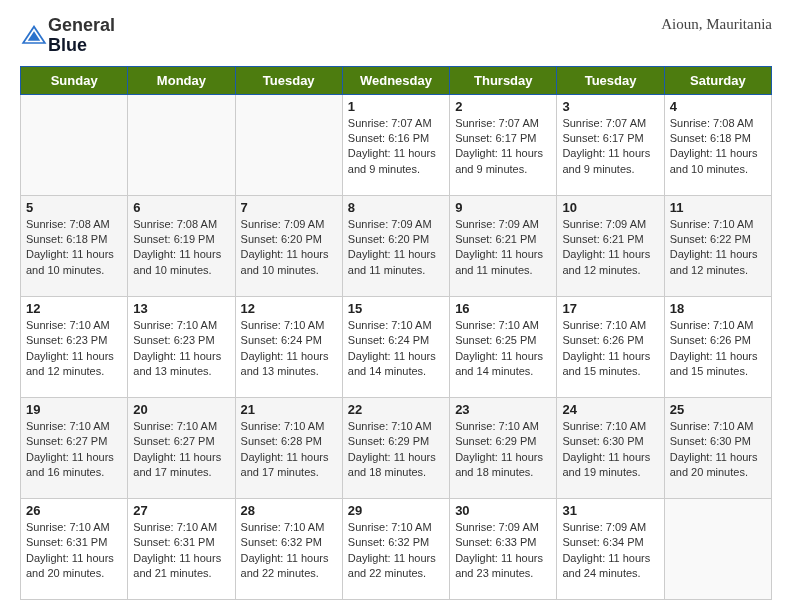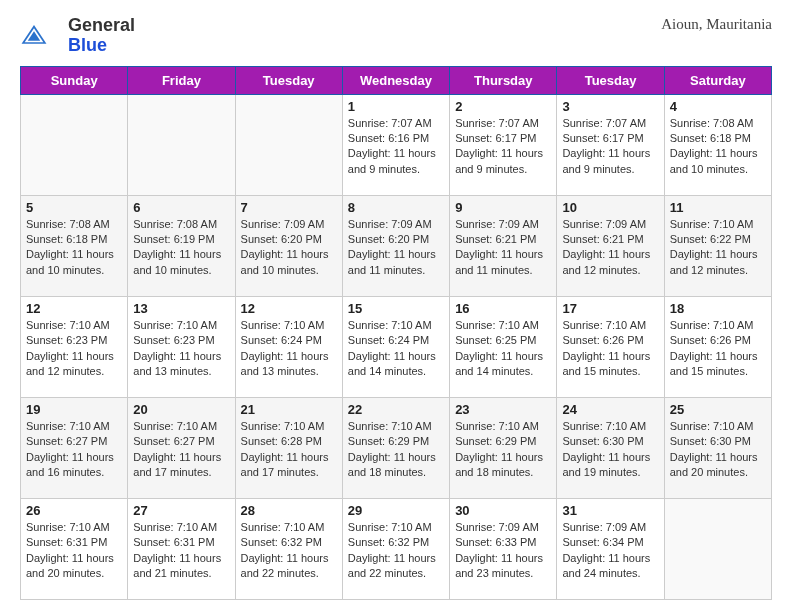--- a/index.html
+++ b/index.html
@@ -19,29 +19,29 @@
     }
     .header {
       display: flex;
       justify-content: space-between;
       align-items: flex-start;
       margin-bottom: 10px;
     }
     .logo {
       display: flex;
       align-items: center;
-      gap: 20px;
+      gap: 0;
     }
     .logo-text {
       font-size: 18px;
       font-weight: bold;
       line-height: 1.1;
     }
     .logo-general { color: #333; }
-    .logo-blue { color: #1d4ed8; }
+    .logo-blue { color: #0f172a; }
     .logo-icon {
       width: 28px;
       height: 28px;
     }
     .title-section {
       text-align: right;
     }
     .calendar-title {
       font-size: 36px;
       font-weight: normal;
@@ -54,21 +54,21 @@
       font-family: Liberation Serif, serif;
     }
     .calendar {
       flex: 1;
       border: 1px solid #ccc;
       border-collapse: collapse;
       width: 100%;
       table-layout: fixed;
     }
     .calendar thead tr th {
-      background: #a21caf;
+      background: #4d7c0f;
       color: #fff;
       font-size: 13px;
       font-weight: bold;
       padding: 6px 4px;
       text-align: center;
       border: 1px solid #1a5aaa;
     }
     .calendar tbody tr td {
       border: 1px solid #ccc;
       vertical-align: top;
@@ -116,21 +116,21 @@
     </div>
     <div class="title-section">
       <div class="calendar-subtitle">Aioun, Mauritania</div>
     </div>
   </div>
 
   <table class="calendar">
     <thead>
       <tr>
       <th>Sunday</th>
-          <th>Friday</th>
+          <th>Monday</th>
           <th>Tuesday</th>
           <th>Wednesday</th>
           <th>Thursday</th>
           <th>Tuesday</th>
           <th>Saturday</th>
         </tr>
     </thead>
     <tbody id="calendar-body">
     <tr>
           <td class="empty-cell"></td>

